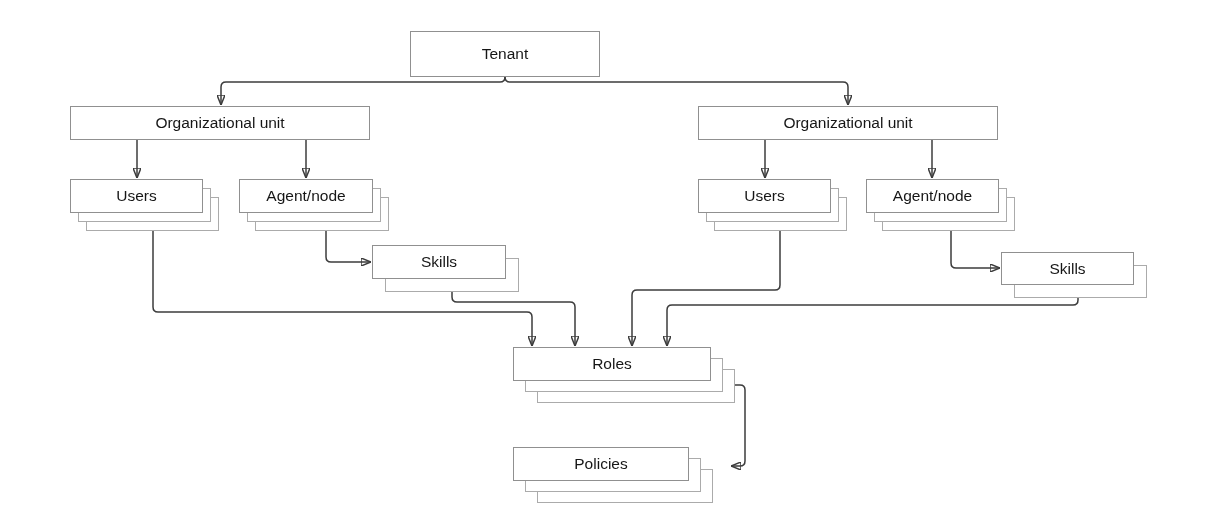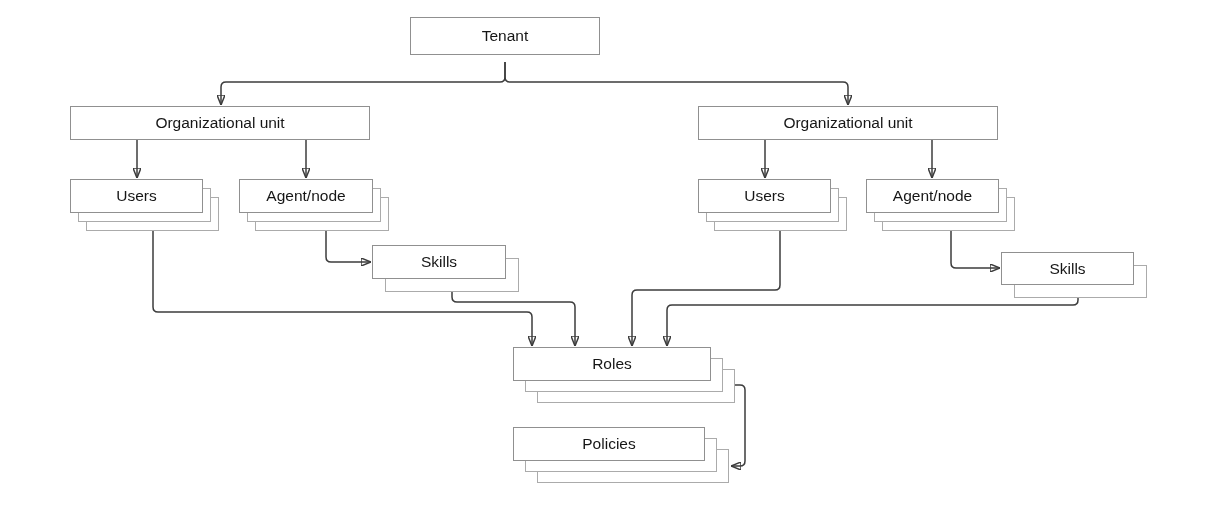--- a/index.html
+++ b/index.html
@@ -59,21 +59,21 @@
     <path marker-end="url(#arrow)" d="M932,140 L932,178"></path>
     <path marker-end="url(#arrow)" d="M326,231 L326,257 Q326,262 331,262 L371,262"></path>
     <path marker-end="url(#arrow)" d="M951,231 L951,263 Q951,268 956,268 L1000,268"></path>
     <path marker-end="url(#arrow)" d="M153,231 L153,307 Q153,312 158,312 L527,312 Q532,312 532,317 L532,346"></path>
     <path marker-end="url(#arrow)" d="M452,292 L452,297 Q452,302 457,302 L570,302 Q575,302 575,307 L575,346"></path>
     <path marker-end="url(#arrow)" d="M780,231 L780,285 Q780,290 775,290 L637,290 Q632,290 632,295 L632,346"></path>
     <path marker-end="url(#arrow)" d="M1078,298 L1078,300 Q1078,305 1073,305 L672,305 Q667,305 667,310 L667,346"></path>
     <path marker-end="url(#arrow)" d="M729,385 L740,385 Q745,385 745,390 L745,461 Q745,466 740,466 L731,466"></path>
   </svg>
 
-  <div class="node" style="left:410px;top:17px;width:190px;height:38px">
+  <div class="node" style="left:410px;top:31px;width:190px;height:46px">
     <div class="box">
       <span>Tenant</span>
     </div>
   </div>
 
   <div class="node" style="left:70px;top:106px;width:300px;height:34px">
     <div class="box">
       <span>Organizational unit</span>
     </div>
   </div>
@@ -131,21 +131,21 @@
   </div>
 
   <div class="node stack-lg" style="left:513px;top:347px;width:198px;height:34px">
     <div class="layer s2"></div>
     <div class="layer s1"></div>
     <div class="box">
       <span>Roles</span>
     </div>
   </div>
 
-  <div class="node stack-lg" style="left:513px;top:427px;width:192px;height:34px">
+  <div class="node stack-lg" style="left:513px;top:447px;width:176px;height:34px">
     <div class="layer s2"></div>
     <div class="layer s1"></div>
     <div class="box">
       <span>Policies</span>
     </div>
   </div>
 
 </div>
 
 </body></html>

